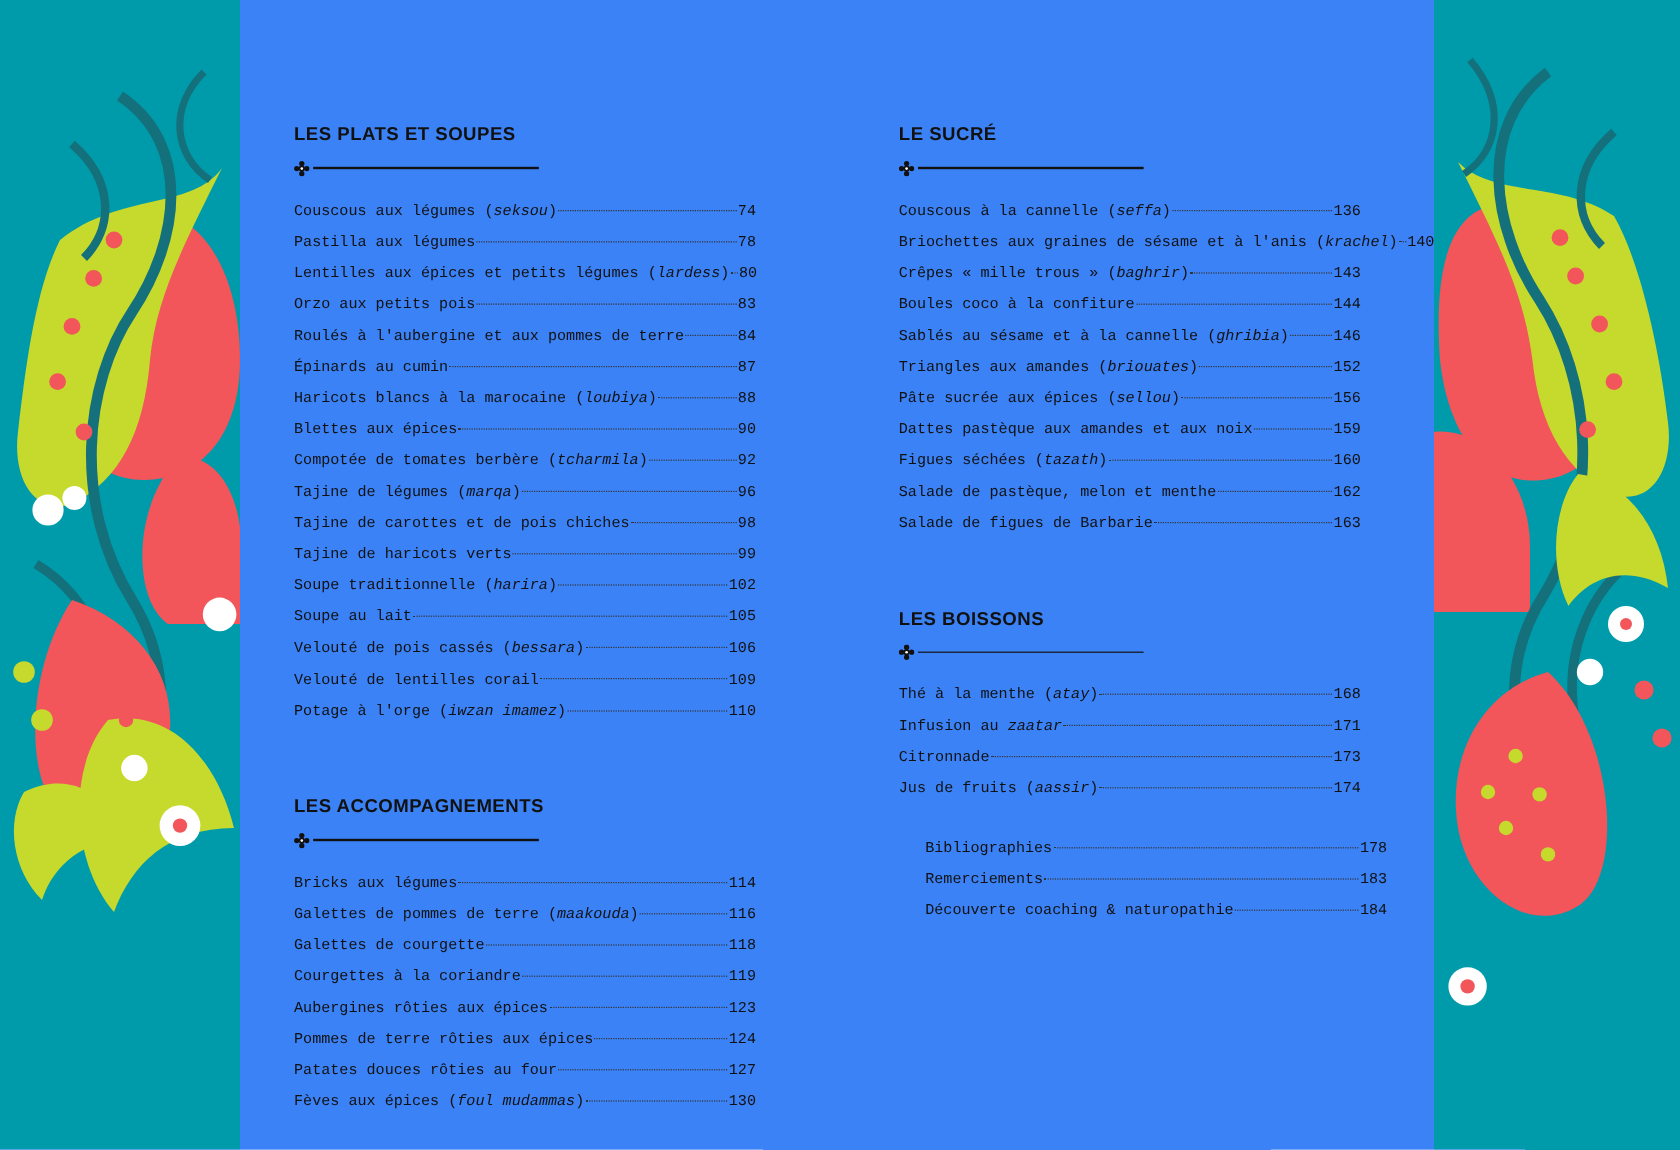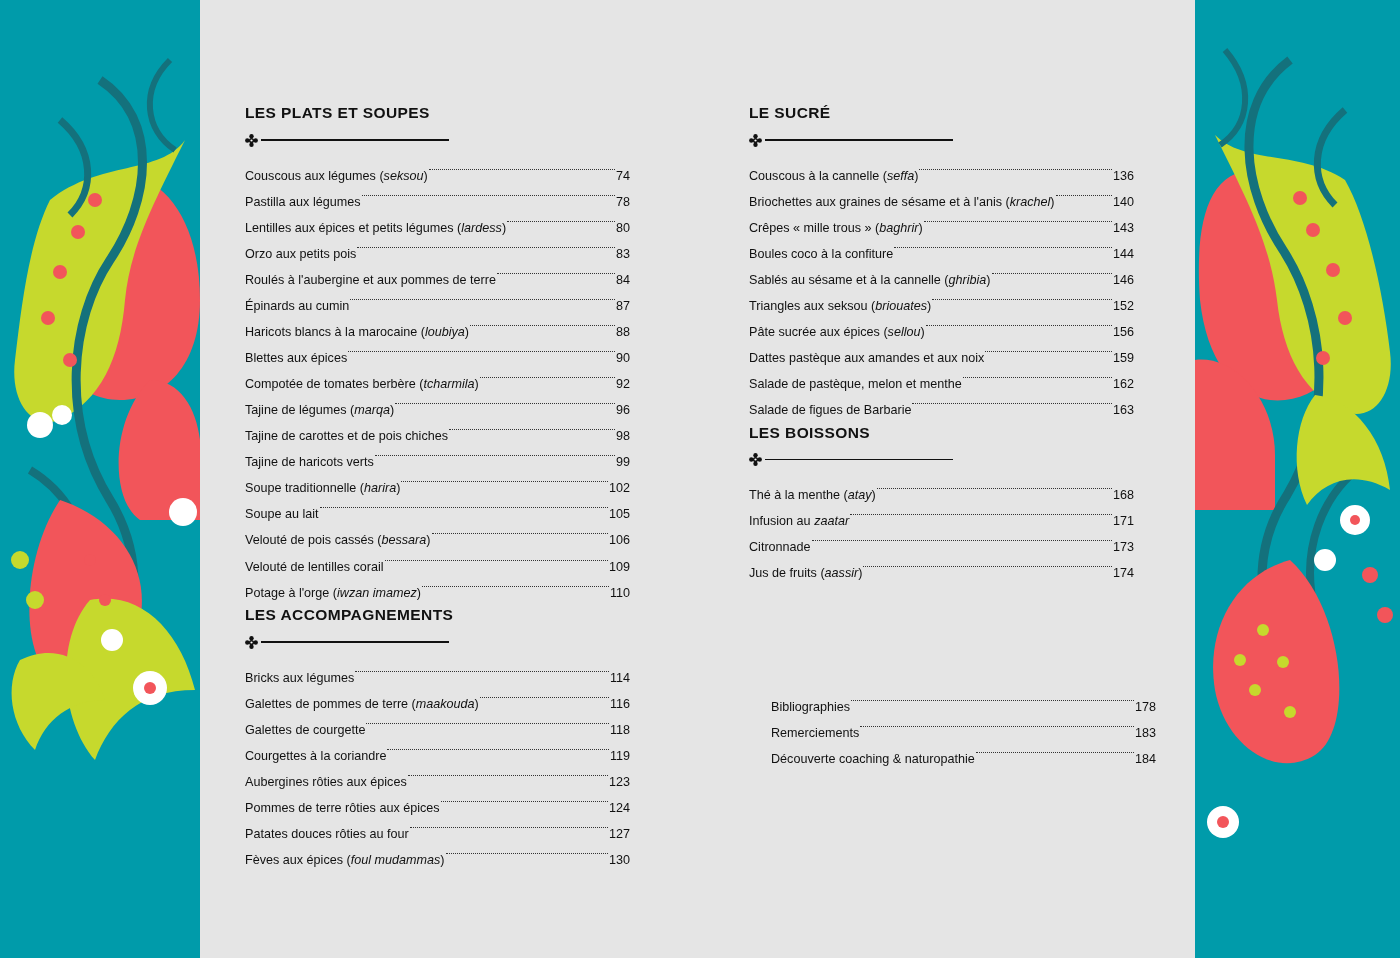--- a/index.html
+++ b/index.html
@@ -11,21 +11,21 @@
     width: 1400px;
     height: 958px;
     overflow: hidden;
     font-family: "Liberation Sans", sans-serif;
   }
 
   .page {
     position: relative;
     width: 1400px;
     height: 958px;
-    background: #e5e5e5;
+    background: #3b82f6;
     overflow: hidden;
   }
 
   
   .band {
     position: absolute;
     top: 0;
     bottom: 0;
     background: #009BAA;
     overflow: hidden;
@@ -51,21 +51,21 @@
   }
 
   .col {
     position: absolute;
     top: 104px;
     width: 385px;
   }
   .col-left  { left: 45px; }
   .col-right { left: 549px; }
 
-  .section + .section { }
+  .section + .section { margin-top: 58px; }
 
   .section-title {
     font-size: 15.5px;
     font-weight: bold;
     letter-spacing: 0.4px;
     color: #111111;
     margin: 0 0 11px 0;
     text-transform: uppercase;
   }
 
@@ -87,26 +87,27 @@
     background: #111111;
     flex: 0 0 auto;
     width: 188px;
     margin-left: 3px;
   }
 
   .toc-list { margin: 0; padding: 0; list-style: none; }
 
   .toc-item {
     display: flex;
-    align-items: flex-start;
+    align-items: center;
     font-size: 12.6px;
     color: #111111;
     line-height: 1.34;
     padding: 4.6px 0;
     white-space: nowrap;
+    font-family: Liberation Mono, monospace;
   }
   .toc-label { flex: 0 0 auto; }
   .toc-label i { font-style: italic; }
   .toc-dots {
     flex: 1 1 auto;
     border-bottom: 1.4px dotted #333333;
     margin: 0 1px 3px 1px;
     min-width: 6px;
     height: 1px;
   }
@@ -408,33 +409,38 @@
               <span class="toc-label"><span>Boules coco à la confiture</span><i></i><span></span></span>
               <span class="toc-dots"></span>
               <span class="toc-page">144</span>
             </li>
           <li class="toc-item">
               <span class="toc-label"><span>Sablés au sésame et à la cannelle (</span><i>ghribia</i><span>)</span></span>
               <span class="toc-dots"></span>
               <span class="toc-page">146</span>
             </li>
           <li class="toc-item">
-              <span class="toc-label"><span>Triangles aux seksou (</span><i>briouates</i><span>)</span></span>
+              <span class="toc-label"><span>Triangles aux amandes (</span><i>briouates</i><span>)</span></span>
               <span class="toc-dots"></span>
               <span class="toc-page">152</span>
             </li>
           <li class="toc-item">
               <span class="toc-label"><span>Pâte sucrée aux épices (</span><i>sellou</i><span>)</span></span>
               <span class="toc-dots"></span>
               <span class="toc-page">156</span>
             </li>
           <li class="toc-item">
               <span class="toc-label"><span>Dattes pastèque aux amandes et aux noix</span><i></i><span></span></span>
               <span class="toc-dots"></span>
               <span class="toc-page">159</span>
+            </li>
+          <li class="toc-item">
+              <span class="toc-label"><span>Figues séchées (</span><i>tazath</i><span>)</span></span>
+              <span class="toc-dots"></span>
+              <span class="toc-page">160</span>
             </li>
           <li class="toc-item">
               <span class="toc-label"><span>Salade de pastèque, melon et menthe</span><i></i><span></span></span>
               <span class="toc-dots"></span>
               <span class="toc-page">162</span>
             </li>
           <li class="toc-item">
               <span class="toc-label"><span>Salade de figues de Barbarie</span><i></i><span></span></span>
               <span class="toc-dots"></span>
               <span class="toc-page">163</span>

